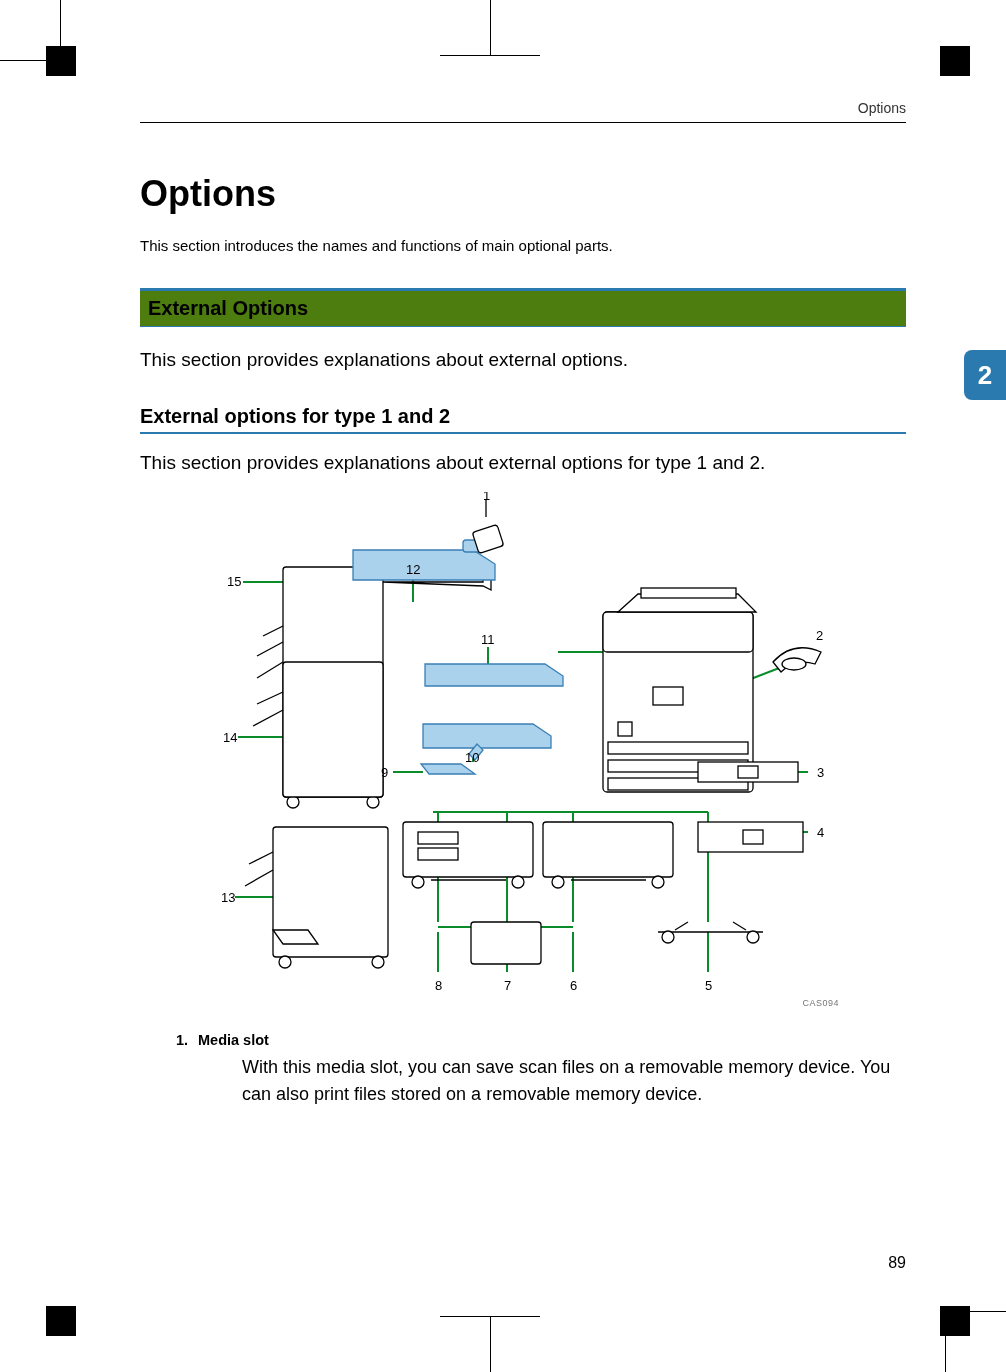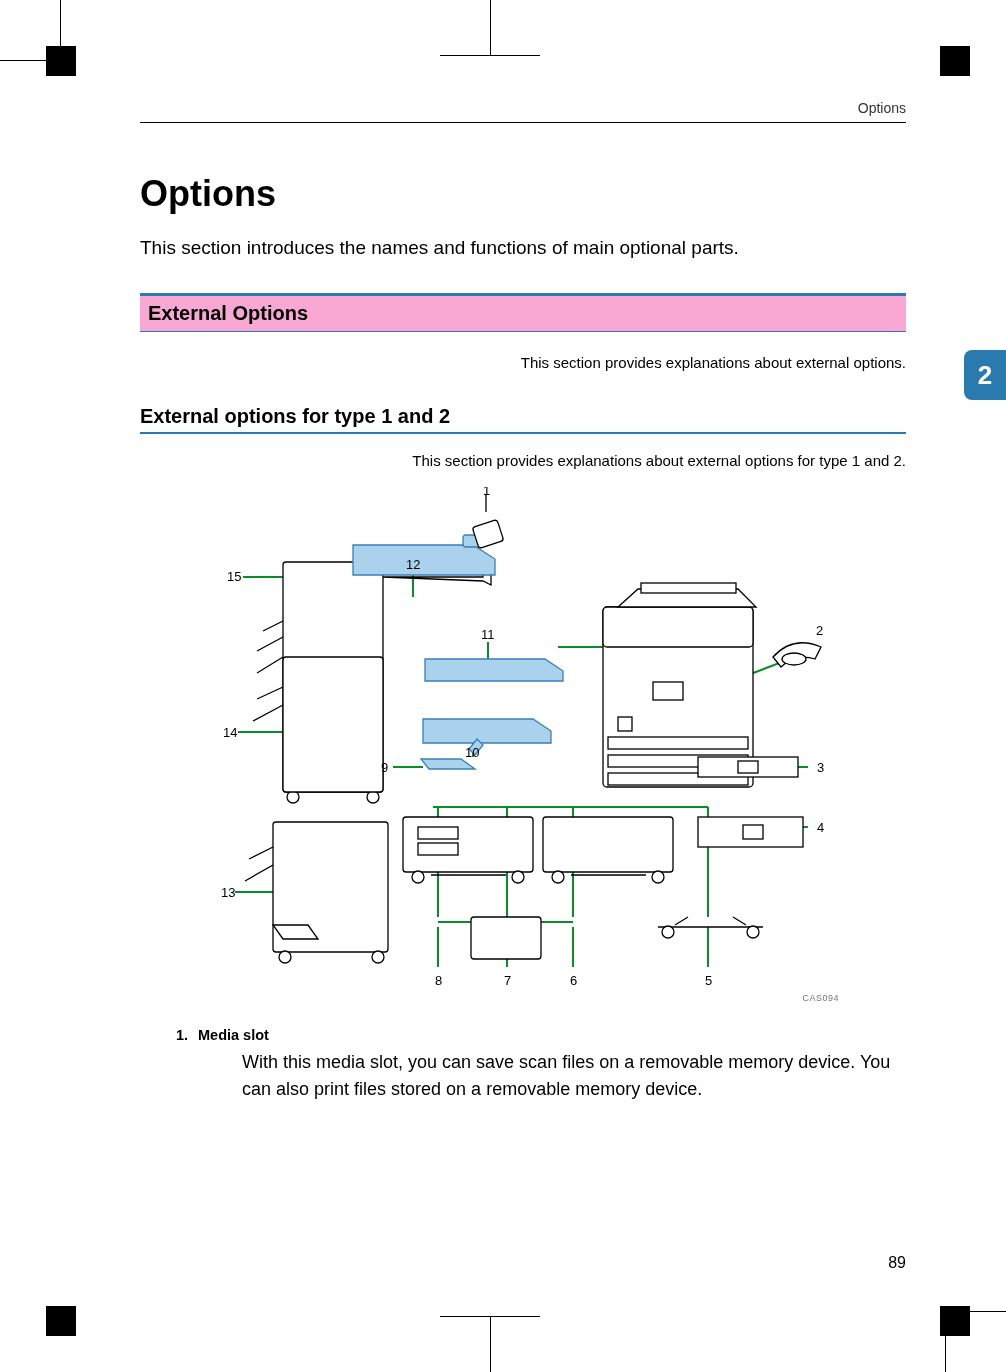--- a/index.html
+++ b/index.html
@@ -38,36 +38,35 @@
     padding-bottom: 6px;
     border-bottom: 1px solid #000;
     margin-bottom: 50px;
   }
   .h1 {
     font-size: 36px;
     font-weight: bold;
     margin-bottom: 22px;
   }
   .intro {
-    font-size: 19px;
+    font-size: 15px;
     margin-bottom: 34px;
   }
   .h2 {
     font-size: 20px;
     font-weight: bold;
-    background: #f9a8d4;
+    background: #4d7c0f;
     border-top: 3px solid #2a7ab0;
     border-bottom: 1px solid #2a7ab0;
     padding: 6px 8px;
     margin-bottom: 22px;
   }
   .body {
-    font-size: 15px;
+    font-size: 19px;
     margin-bottom: 34px;
-    text-align: right;
   }
   .h3 {
     font-size: 20px;
     font-weight: bold;
     padding-bottom: 4px;
     border-bottom: 2px solid #2a7ab0;
     margin-bottom: 18px;
   }
   .tab {
     position: absolute;

